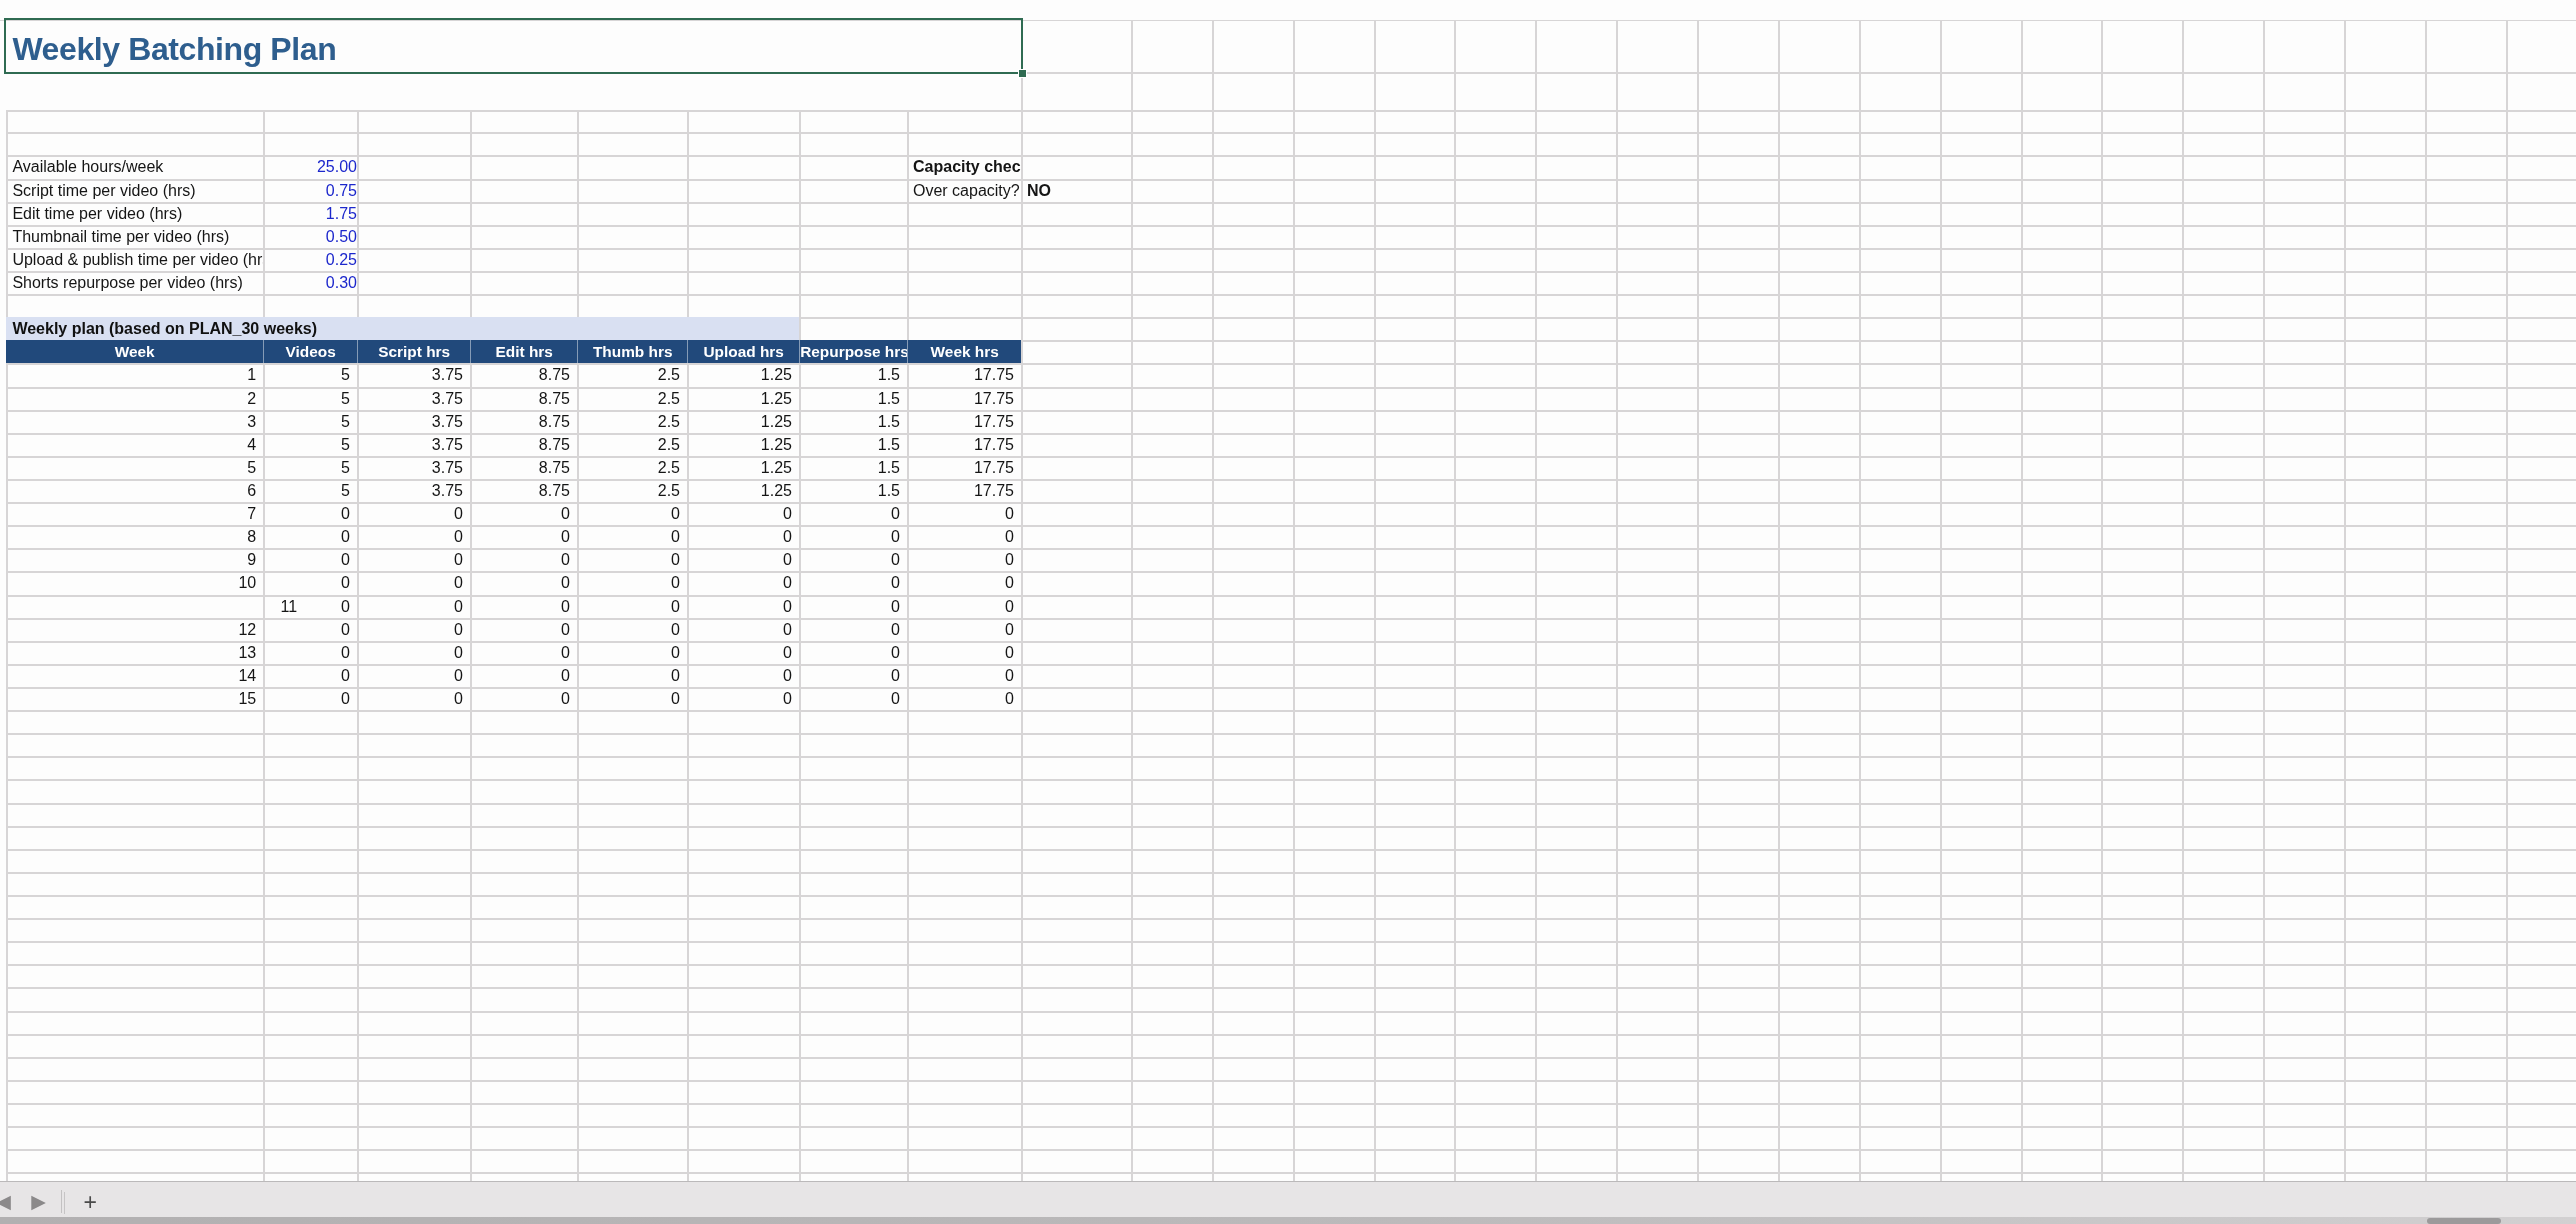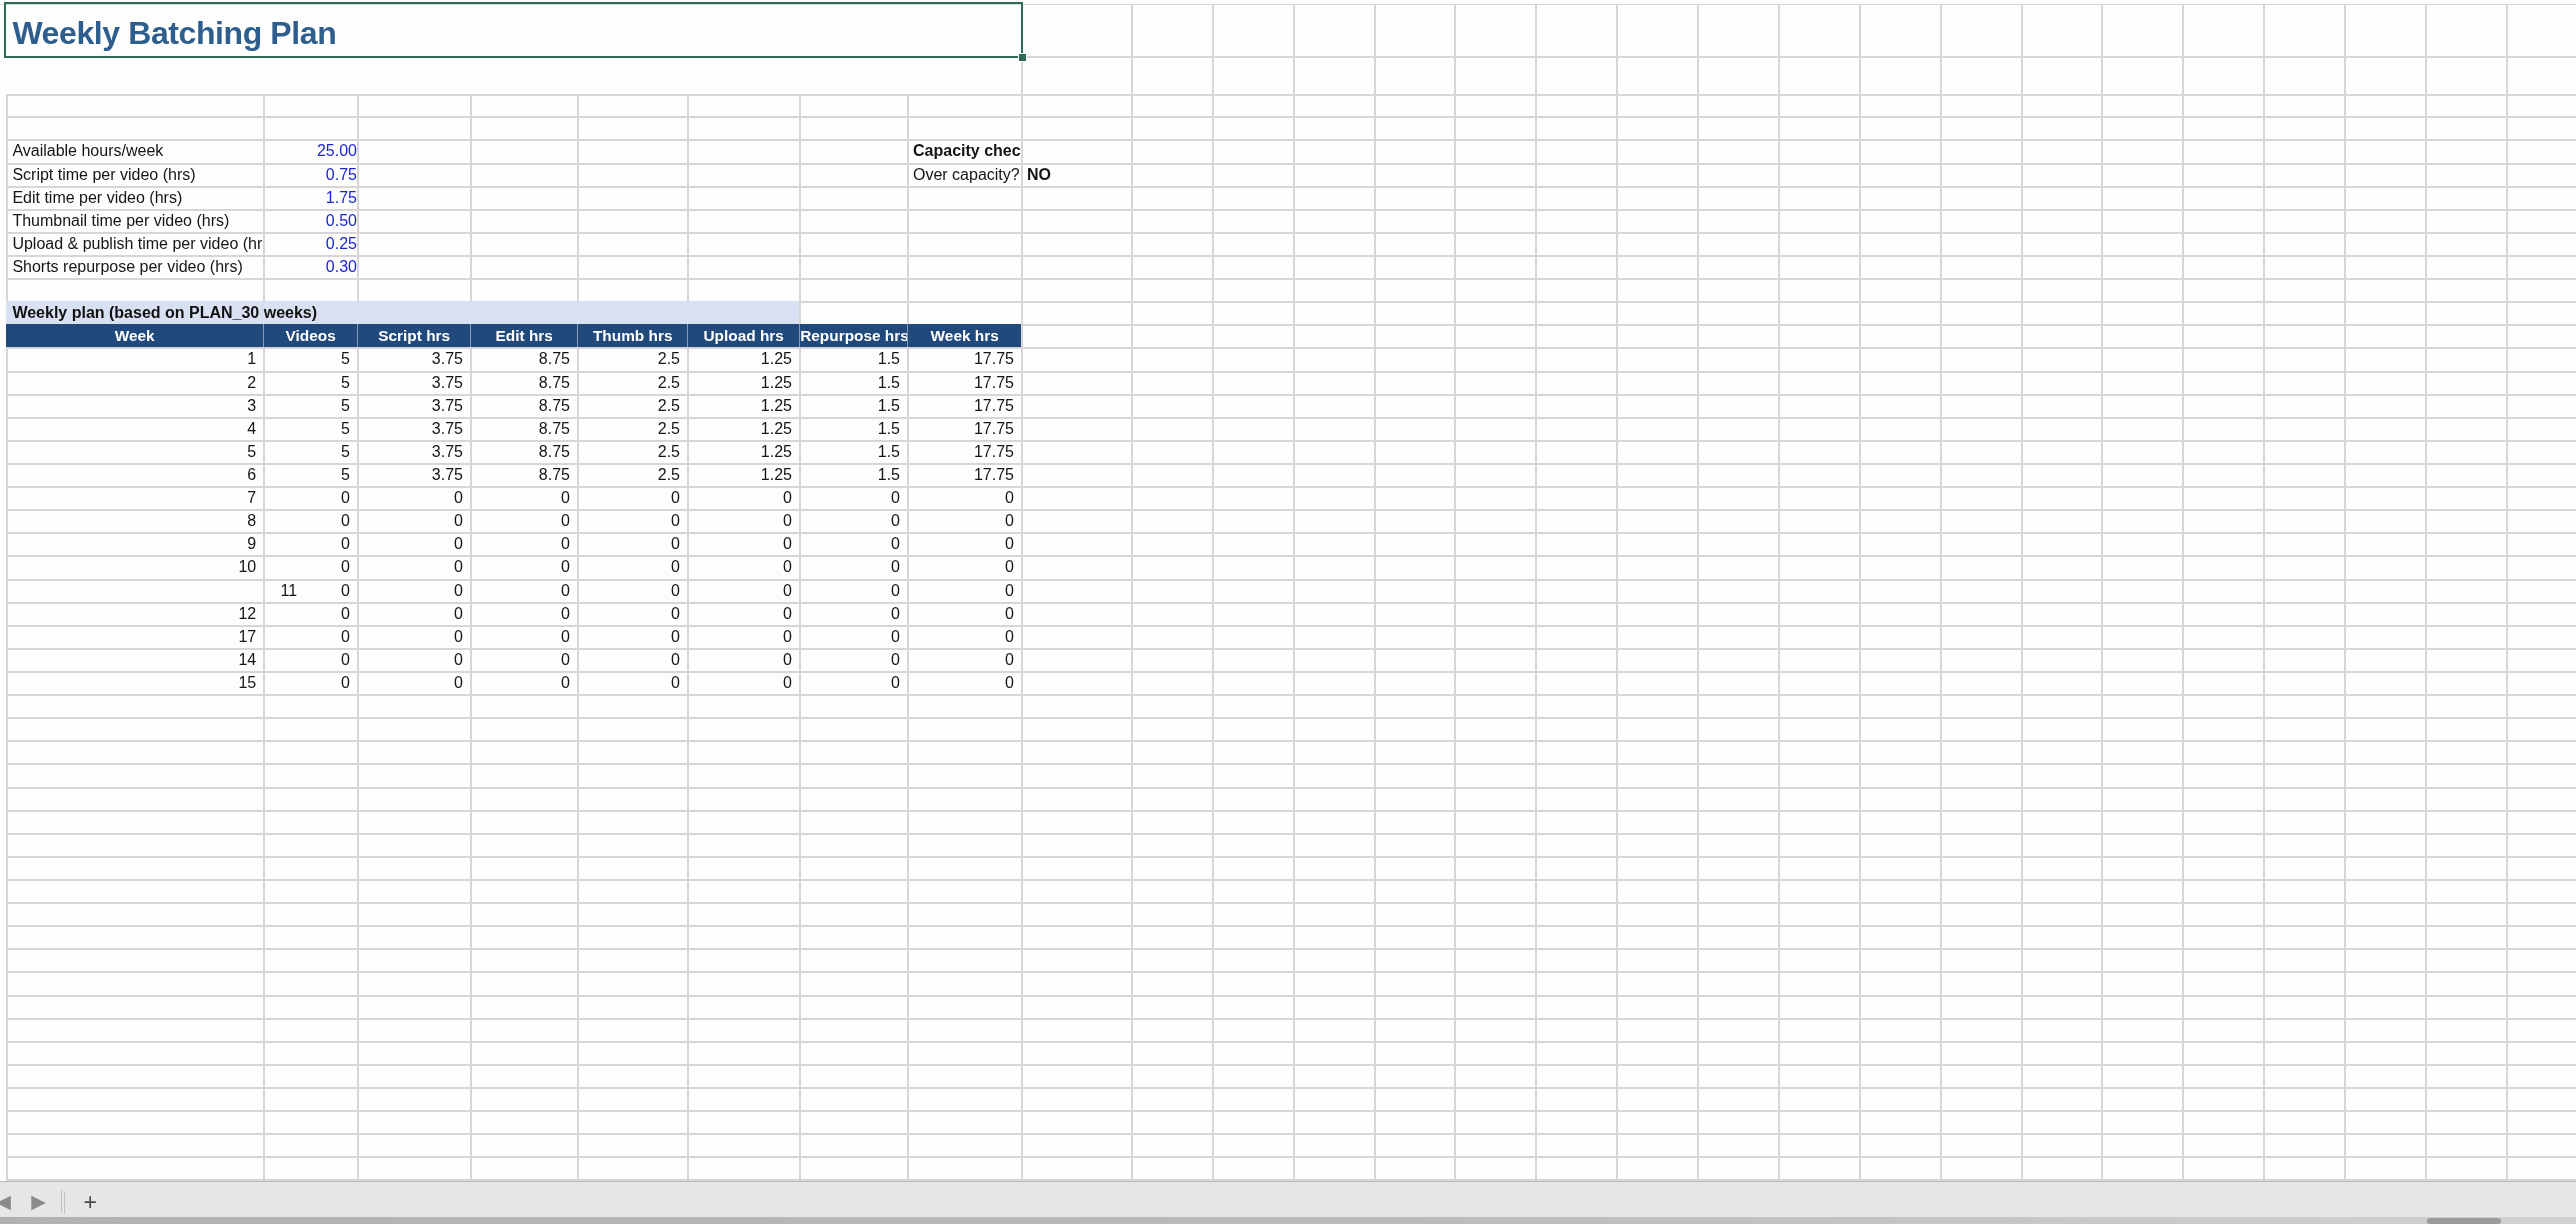--- a/index.html
+++ b/index.html
@@ -2,21 +2,21 @@
 <html style="--title: #2E5E8E; --sel: #2F6B52; --band: #D9E0F2; --hdr: #21497B; --hdrtx: #FFFFFF; --blue: #1C27CC; --tabact: #1E7145; --grid: #D7D5D6;font-size:12.3px"><head>
 <meta charset="utf-8">
 <style>
   :root{
     --title:#2E5E8E; --sel:#2F6B52; --band:#D9E0F2; --hdr:#21497B; --hdrtx:#FFFFFF;
     --blue:#1C27CC; --grid:#D7D5D6; --cellbg:#FDFDFD; --tabbg:#E7E5E6; --tabact:#1E7145;
   }
   *{box-sizing:border-box; margin:0; padding:0;}
   html,body{width:2576px; height:1225px; overflow:hidden;}
   body{font-family:"Liberation Sans", sans-serif; background:var(--cellbg); position:relative;}
-  .sheet{position:absolute; left:0; top:0; width:2576px; height:1181px; background:var(--cellbg); overflow:hidden;}
+  .sheet{position:absolute; left:0; top:16px; width:2576px; height:1181px; background:var(--cellbg); overflow:hidden;}
   .vline{position:absolute; width:1.5px; background:var(--grid);}
   .hline{position:absolute; height:1.5px; background:var(--grid);}
   .cell{position:absolute; font-size:16px; color:#151515; line-height:23px; white-space:nowrap; overflow:hidden;}
   .title-cell{left:6.2px; top:3.9px; width:1015px; height:52px; font-size:32px; font-weight:bold;
     color:var(--title); line-height:59px; padding-left:6.2px; letter-spacing:-0.4px;}
   .subtitle-cell{left:6.2px; top:56px; width:1015px; height:38px; display:flex; align-items:flex-end;
     padding:0 0 6.2px 6.2px; font-size:16px; color:#1a1a1a;}
   .selection{position:absolute; left:3.9px; top:1.5px; width:1019px; height:56px;
     border:2.7px solid var(--sel); background:transparent; z-index:6;}
   .fill-handle{position:absolute; right:-6.2px; bottom:-6.2px; width:9.2px; height:9.2px;
@@ -258,21 +258,21 @@
       <div class="cell dcell" style="left: 799px; top: 579px; width: 108px; height: 23px;">0</div>
       <div class="cell dcell" style="left: 907px; top: 579px; width: 114px; height: 23px;">0</div>
       <div class="cell dcell" style="left: 6.2px; top: 602px; width: 257px; height: 23px;">12</div>
       <div class="cell dcell" style="left: 263px; top: 602px; width: 94px; height: 23px;">0</div>
       <div class="cell dcell" style="left: 357px; top: 602px; width: 113px; height: 23px;">0</div>
       <div class="cell dcell" style="left: 470px; top: 602px; width: 107px; height: 23px;">0</div>
       <div class="cell dcell" style="left: 577px; top: 602px; width: 110px; height: 23px;">0</div>
       <div class="cell dcell" style="left: 687px; top: 602px; width: 112px; height: 23px;">0</div>
       <div class="cell dcell" style="left: 799px; top: 602px; width: 108px; height: 23px;">0</div>
       <div class="cell dcell" style="left: 907px; top: 602px; width: 114px; height: 23px;">0</div>
-      <div class="cell dcell" style="left: 6.2px; top: 625px; width: 257px; height: 23px;">17</div>
+      <div class="cell dcell" style="left: 6.2px; top: 625px; width: 257px; height: 23px;">13</div>
       <div class="cell dcell" style="left: 263px; top: 625px; width: 94px; height: 23px;">0</div>
       <div class="cell dcell" style="left: 357px; top: 625px; width: 113px; height: 23px;">0</div>
       <div class="cell dcell" style="left: 470px; top: 625px; width: 107px; height: 23px;">0</div>
       <div class="cell dcell" style="left: 577px; top: 625px; width: 110px; height: 23px;">0</div>
       <div class="cell dcell" style="left: 687px; top: 625px; width: 112px; height: 23px;">0</div>
       <div class="cell dcell" style="left: 799px; top: 625px; width: 108px; height: 23px;">0</div>
       <div class="cell dcell" style="left: 907px; top: 625px; width: 114px; height: 23px;">0</div>
       <div class="cell dcell" style="left: 6.2px; top: 648px; width: 257px; height: 23px;">14</div>
       <div class="cell dcell" style="left: 263px; top: 648px; width: 94px; height: 23px;">0</div>
       <div class="cell dcell" style="left: 357px; top: 648px; width: 113px; height: 23px;">0</div>

